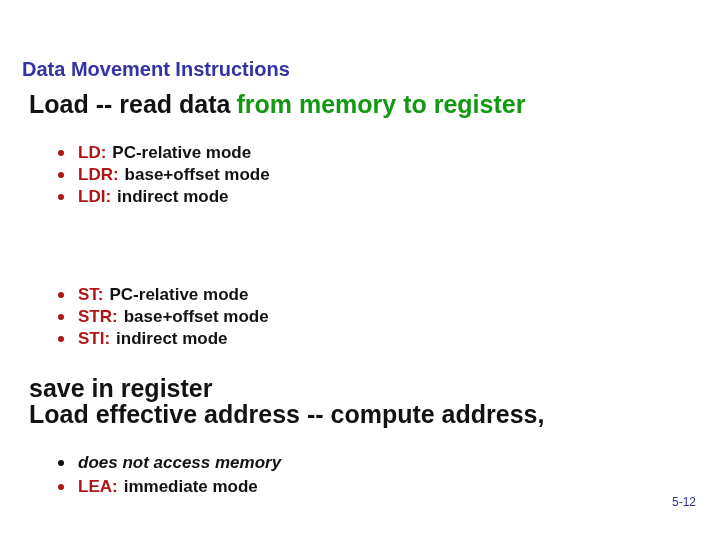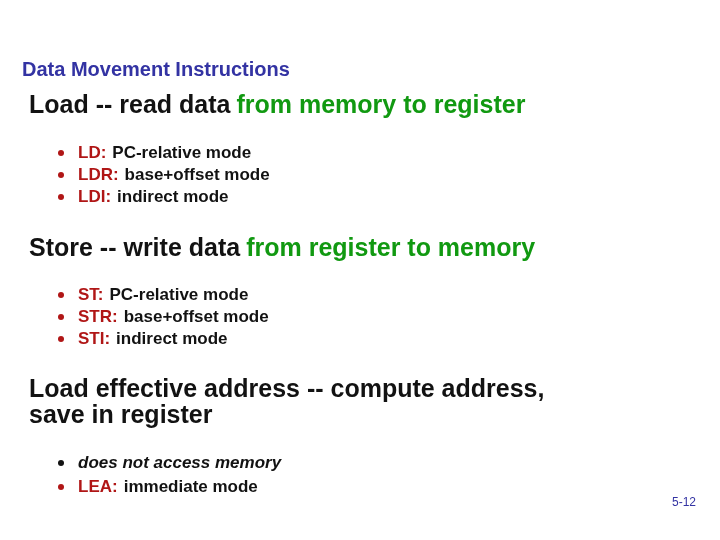--- a/index.html
+++ b/index.html
@@ -105,44 +105,41 @@
       <span class="kw">LDR:</span>
       <span class="bt">base+offset mode</span>
     </li>
     <li class="bullet">
       <span class="dot"></span>
       <span class="kw">LDI:</span>
       <span class="bt">indirect mode</span>
     </li>
   </ul>
 
-  <div class="sec-heading sec2-heading">
-    <span class="h-black">Store -- write data</span><span class="h-green">from register to memory</span>
-  </div>
   <ul class="bullets sec2-bullets">
     <li class="bullet">
       <span class="dot"></span>
       <span class="kw">ST:</span>
       <span class="bt">PC-relative mode</span>
     </li>
     <li class="bullet">
       <span class="dot"></span>
       <span class="kw">STR:</span>
       <span class="bt">base+offset mode</span>
     </li>
     <li class="bullet">
       <span class="dot"></span>
       <span class="kw">STI:</span>
       <span class="bt">indirect mode</span>
     </li>
   </ul>
 
   <div class="sec-heading sec3-heading">
+    <div>save in register</div>
     <div>Load effective address -- compute address,</div>
-    <div>save in register</div>
   </div>
   <ul class="bullets sec3-bullets">
     <li class="bullet">
       <span class="dot black-dot"></span>
 
       <span class="bt italic">does not access memory</span>
     </li>
     <li class="bullet">
       <span class="dot"></span>
       <span class="kw">LEA:</span>

